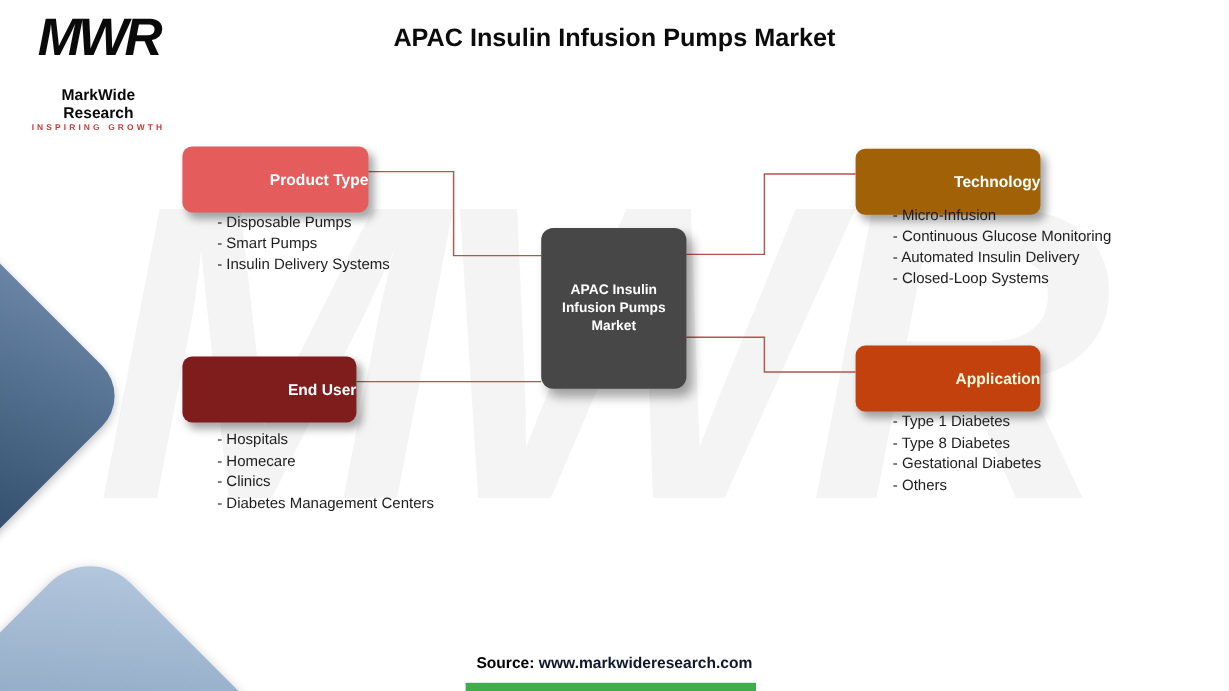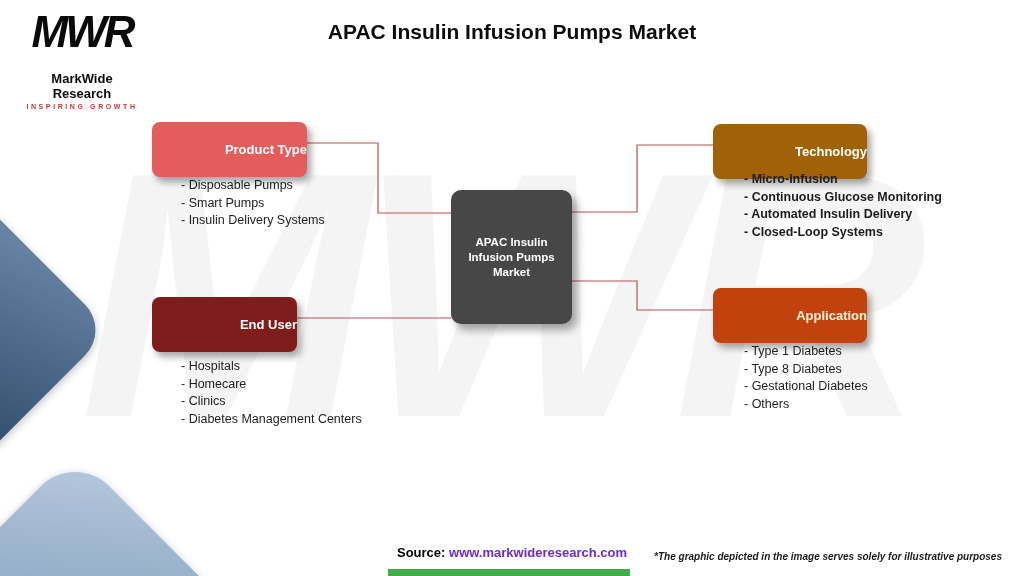--- a/index.html
+++ b/index.html
@@ -81,21 +81,21 @@
   .node-product  { left: 152px; top: 122px; width: 155px; background: #e55c5c; }
   .node-tech     { left: 713px; top: 124px; width: 154px; background: #a16207; }
   .node-enduser  { left: 152px; top: 297px; width: 145px; background: #7f1d1d; }
   .node-app      { left: 713px; top: 288px; width: 154px; background: #c2410c; color: #fdf8dd; }
 
   .node-list {
     position: absolute; z-index: 3; list-style: none;
     font-size: 12.5px; line-height: 17.5px; color: #1c1c1c;
   }
   .list-product { left: 181px; top: 177px; }
-  .list-tech    { left: 744px; top: 171px; font-weight: bold; }
+  .list-tech    { left: 744px; top: 171px; }
   .list-enduser { left: 181px; top: 358px; }
   .list-app     { left: 744px; top: 343px; }
 
   .center-node {
     position: absolute; left: 451px; top: 190px; z-index: 3;
     width: 121px; height: 134px; border-radius: 10px;
     background: #474747;
     box-shadow: 5px 6px 9px rgba(0,0,0,0.35);
     display: flex; align-items: center; justify-content: center;
     padding: 10px;
@@ -104,21 +104,21 @@
     color: #ffffff; font-size: 11.5px; font-weight: 700;
     text-align: center; line-height: 15px;
   }
 
   
   .source-line {
     position: absolute; left: 0; top: 545px; width: 100%;
     text-align: center; z-index: 3;
     font-size: 13px; font-weight: 700; color: #000;
   }
-  .source-line a { color: #6d28d9; text-decoration: none; margin-top: 12px; }
+  .source-line a { color: #0f172a; text-decoration: none; margin-top: 12px; }
   .disclaimer {
     position: absolute; right: 22px; top: 551px; z-index: 3;
     font-size: 10px; font-weight: 700; font-style: italic; color: #1a1a1a;
   }
 </style>
 </head>
 <body>
 
 <div class="canvas">
 
@@ -182,15 +182,14 @@
     <li>- Type 1 Diabetes</li>
     <li>- Type 8 Diabetes</li>
     <li>- Gestational Diabetes</li>
     <li>- Others</li>
   </ul>
 
   <div class="source-line">
     <span>Source:</span>
     <a href="#">www.markwideresearch.com</a>
   </div>
-  <div class="disclaimer">*The graphic depicted in the image serves solely for illustrative purposes</div>
 
 </div>
 
 </body></html>

